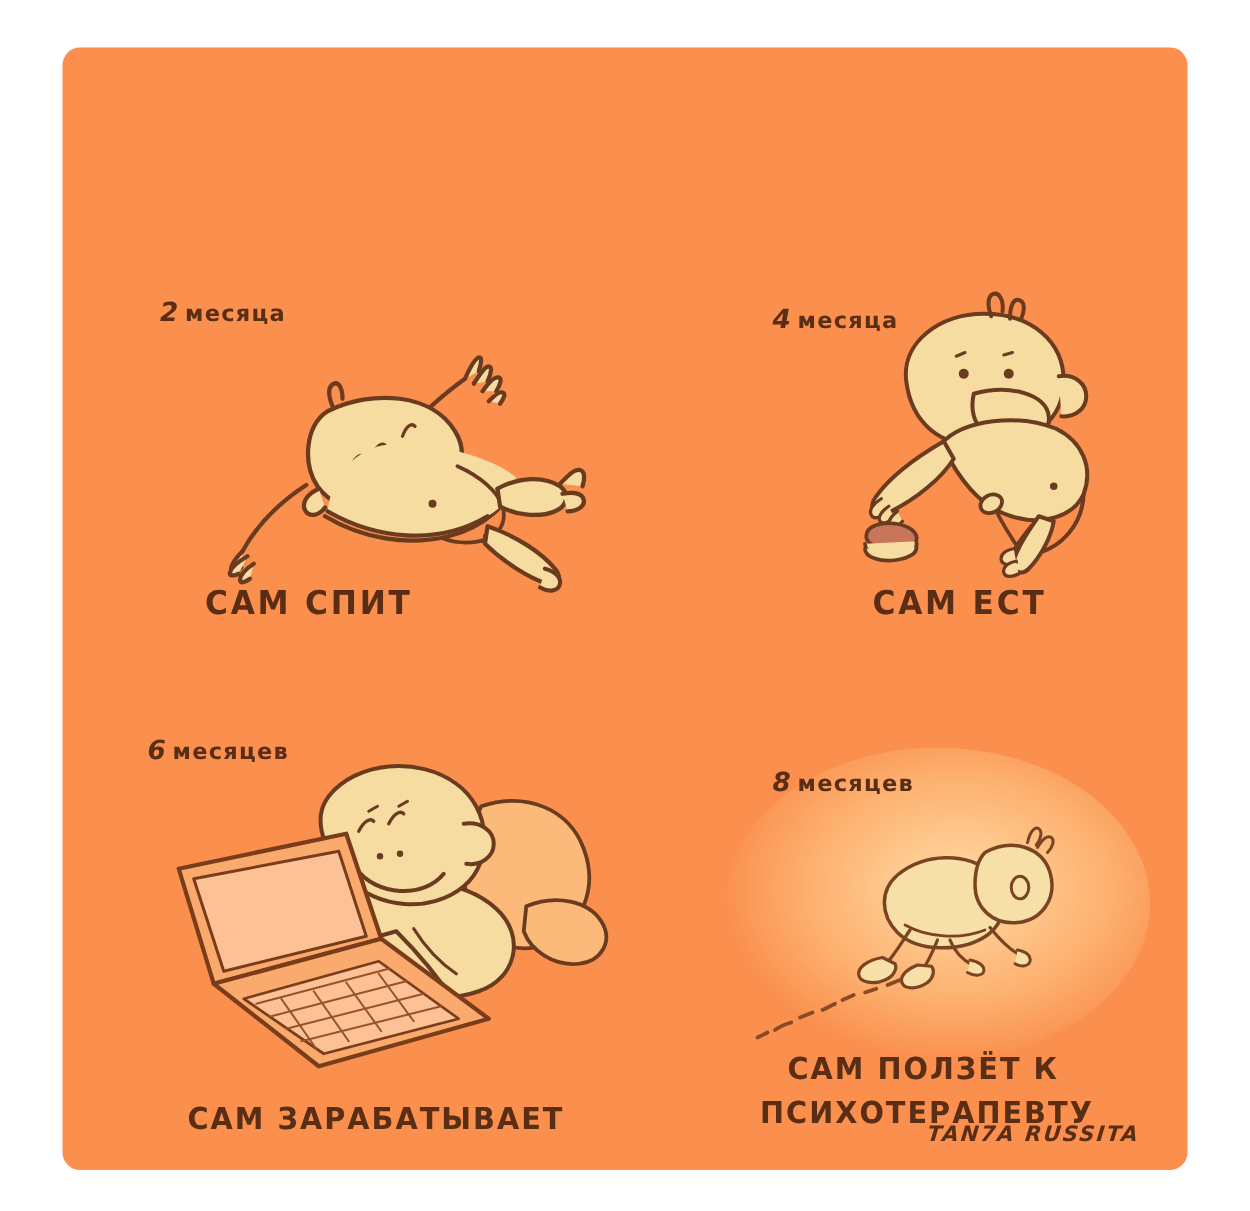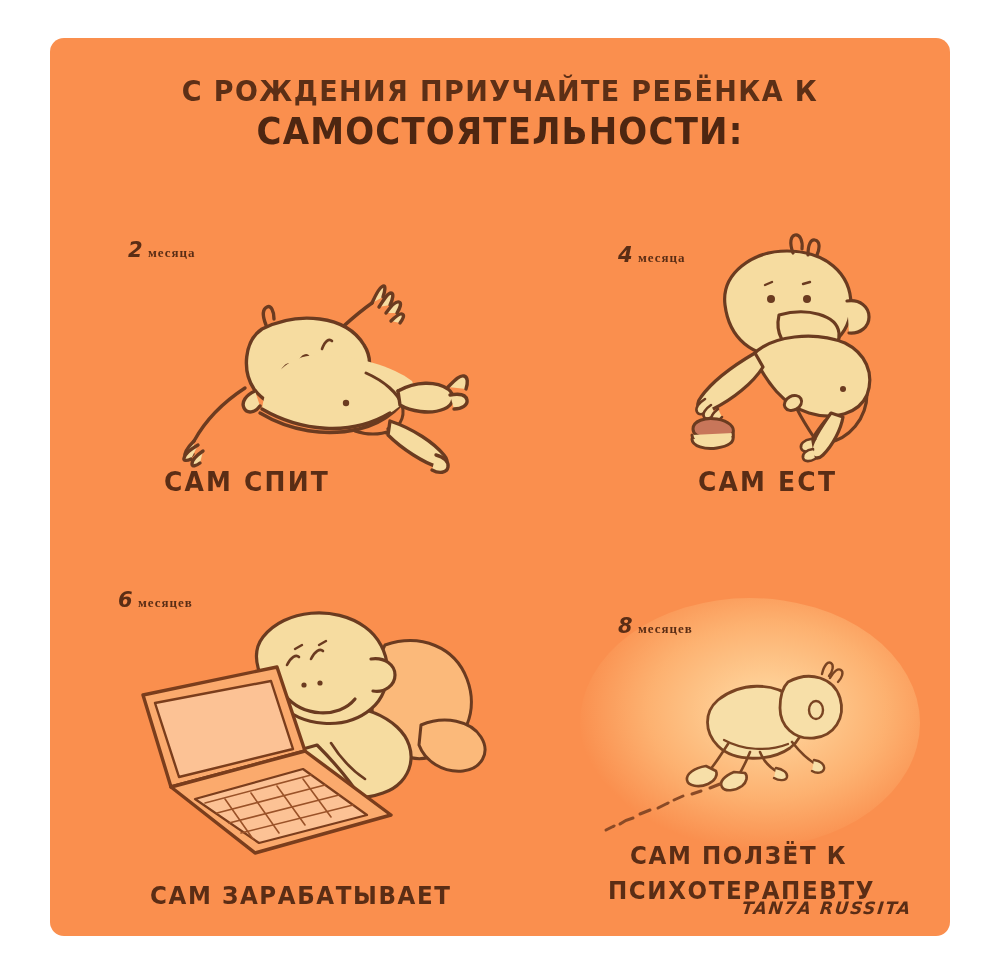--- a/index.html
+++ b/index.html
@@ -75,23 +75,22 @@
     letter-spacing: 0.4px;
     white-space: nowrap;
   }
   .age-label .num {
     font-size: 21px;
     font-style: italic;
     font-weight: bold;
     padding-right: 5px;
   }
   .age-label .unit {
-    font-size: 13px;
+    font-size: 18px;
     letter-spacing: 1px;
-    font-family: Liberation Serif, serif;
   }
 
   .caption {
     position: absolute;
     font-size: 25px;
     color: #5a2d15;
     font-weight: bold;
     letter-spacing: 2.2px;
     white-space: nowrap;
     transform: scaleY(1.05);
@@ -137,24 +136,20 @@
     pointer-events: none;
   }
 </style>
 </head>
 <body>
 
 <div id="page">
 
   <div id="card">
 
-    <div id="title-block">
-      <div id="title-line1" class="hand">С РОЖДЕНИЯ ПРИУЧАЙТЕ РЕБЁНКА К</div>
-      <div id="title-line2" class="hand">САМОСТОЯТЕЛЬНОСТИ:</div>
-    </div>
 
     <div class="panel" style="left:0;top:0;width:450px;height:450px;">
 
       <div class="age-label hand" style="left:78px; top:200px;">
         <span class="num">2</span><span class="unit">месяца</span>
       </div>
 
       <div style="position:absolute;left:100px;top:225px;">
         <svg width="340" height="210" viewBox="0 0 340 210">
           <g fill="#f6dca0" stroke="#6b3b20" stroke-width="3.4" stroke-linecap="round" stroke-linejoin="round">

